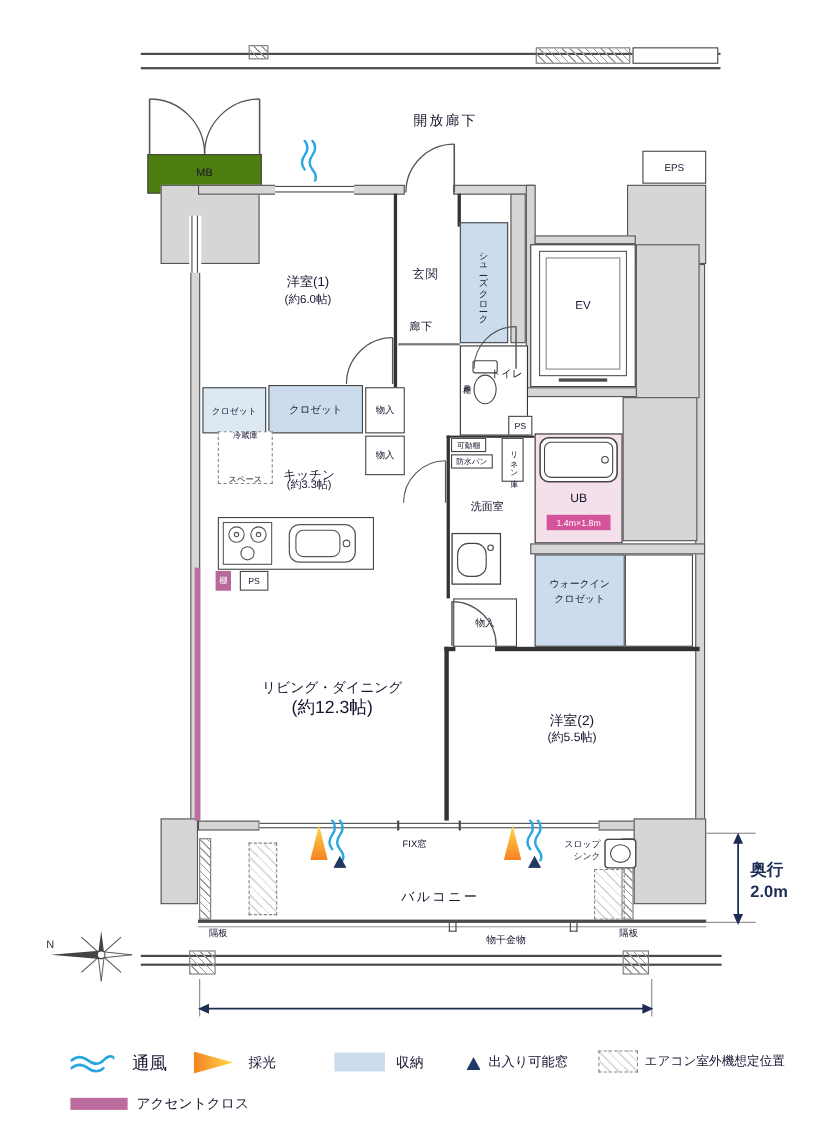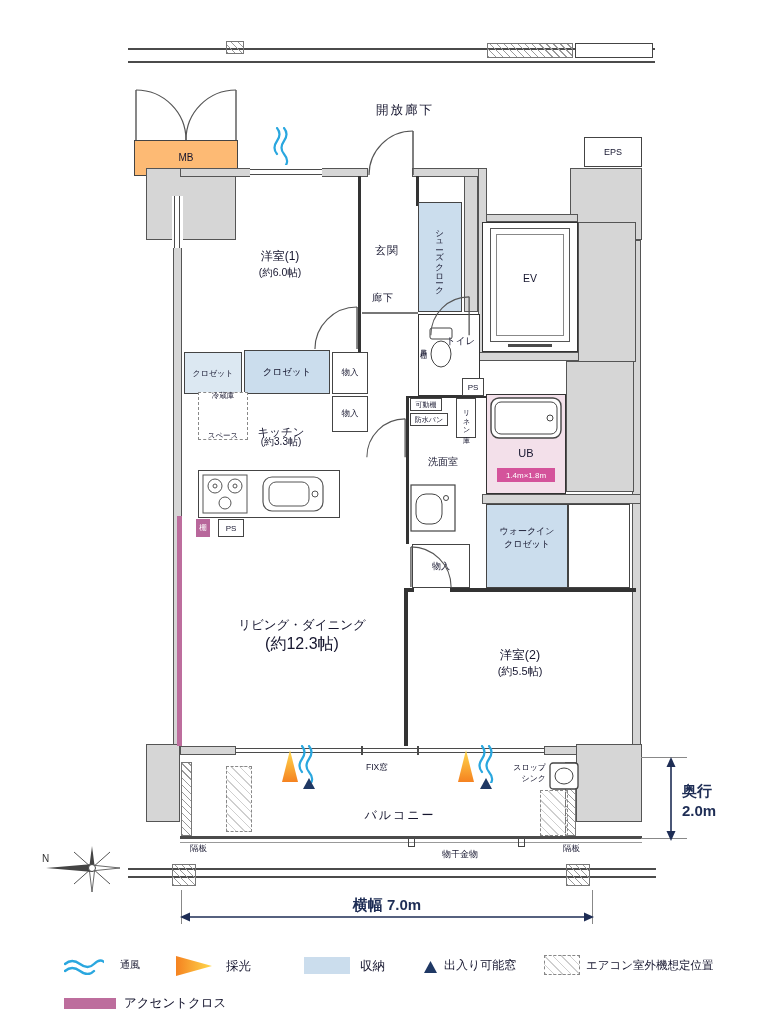--- a/index.html
+++ b/index.html
@@ -37,21 +37,21 @@
   <div class="hatch" style="left:487px;top:43px;width:86px;height:15px;"></div>
   <div class="wbox" style="left:575px;top:43px;width:78px;height:15px;"></div>
   <div class="lbl c" style="left:330px;top:103px;width:150px;font-size:12.5px;letter-spacing:2px;">開放廊下</div>
 
   <svg class="abs" style="left:134px;top:88px;" width="104" height="52" viewBox="0 0 104 52">
     <path d="M2 2 A50 50 0 0 1 52 52" fill="none" stroke="#555" stroke-width="1.2"></path>
     <path d="M102 2 A50 50 0 0 0 52 52" fill="none" stroke="#555" stroke-width="1.2"></path>
     <line x1="2" y1="2" x2="2" y2="52" stroke="#555" stroke-width="1.4"></line>
     <line x1="102" y1="2" x2="102" y2="52" stroke="#555" stroke-width="1.4"></line>
   </svg>
-  <div class="abs flexc" style="left:134px;top:140px;width:104px;height:36px;background:#fdba74;border:1.4px solid #444;">
+  <div class="abs flexc" style="left:134px;top:140px;width:104px;height:36px;background:#4d7c0f;border:1.4px solid #444;">
     <span class="lbl" style="position:static;font-size:10px;">MB</span>
   </div>
   <div class="abs flexc" style="left:584px;top:137px;width:58px;height:30px;background:#fff;border:1.4px solid #444;">
     <span class="lbl" style="position:static;font-size:9px;">EPS</span>
   </div>
 
   <div class="wall" style="left:146px;top:168px;width:90px;height:72px;"></div>
   <div class="wall" style="left:570px;top:168px;width:72px;height:72px;"></div>
   <div class="wall" style="left:180px;top:168px;width:188px;height:9px;"></div>
   <div class="wall" style="left:412px;top:168px;width:74px;height:9px;"></div>
@@ -265,21 +265,20 @@
   <div class="ln" style="left:641px;top:838px;width:46px;height:1.2px;background:#888;"></div>
   <svg class="abs" style="left:664px;top:757px;" width="14" height="84" viewBox="0 0 14 84">
     <line x1="7" y1="6" x2="7" y2="78" stroke="#1e2d55" stroke-width="1.6"></line>
     <polygon points="7,0 2.5,10 11.5,10" fill="#1e2d55"></polygon>
     <polygon points="7,84 2.5,74 11.5,74" fill="#1e2d55"></polygon>
   </svg>
   <div class="lbl b" style="left:682px;top:782px;font-size:15px;">奥行</div>
   <div class="lbl b" style="left:682px;top:802px;font-size:15px;">2.0m</div>
   <div class="ln" style="left:181px;top:890px;width:1.2px;height:34px;background:#888;"></div>
   <div class="ln" style="left:592px;top:890px;width:1.2px;height:34px;background:#888;"></div>
-  <div class="lbl c b" style="left:180px;top:896px;width:414px;font-size:15px;">横幅 7.0m</div>
   <svg class="abs" style="left:180px;top:910px;" width="414" height="14" viewBox="0 0 414 14">
     <line x1="6" y1="7" x2="408" y2="7" stroke="#1e2d55" stroke-width="1.6"></line>
     <polygon points="0,7 10,2.5 10,11.5" fill="#1e2d55"></polygon>
     <polygon points="414,7 404,2.5 404,11.5" fill="#1e2d55"></polygon>
   </svg>
 
   <svg class="abs" style="left:40px;top:838px;" width="96" height="60" viewBox="0 0 96 60">
     <line x1="34" y1="14" x2="70" y2="46" stroke="#555" stroke-width="1"></line>
     <line x1="70" y1="14" x2="34" y2="46" stroke="#555" stroke-width="1"></line>
     <polygon points="52,8 49,31 55,31" fill="#444"></polygon>
@@ -287,21 +286,21 @@
     <polygon points="80,30 51,27 51,33" fill="#fff" stroke="#444" stroke-width="0.8"></polygon>
     <polygon points="6,30 53,26 53,34" fill="#444"></polygon>
     <circle cx="52" cy="30" r="3.5" fill="#fff" stroke="#444"></circle>
     <text x="2" y="24" font-size="10" fill="#333">N</text>
   </svg>
 
   <svg class="abs" style="left:64px;top:958px;" width="40" height="17" viewBox="0 0 40 17">
     <path d="M1 6 Q8 0 16 6 T30 6 T40 4" fill="none" stroke="#2aa7df" stroke-width="2.4" stroke-linecap="round"></path>
     <path d="M1 13 Q8 7 16 13 T30 13" fill="none" stroke="#2aa7df" stroke-width="2.4" stroke-linecap="round"></path>
   </svg>
-  <div class="lbl" style="left:120px;top:959px;font-size:10px;">通風</div>
+  <div class="lbl" style="left:120px;top:959px;font-size:16px;">通風</div>
   <div class="abs tri-right" style="left:176px;top:956px;width:36px;height:20px;background:linear-gradient(90deg,#f58220 0%,#ffd94d 100%);"></div>
   <div class="lbl" style="left:226px;top:959px;font-size:12.5px;">採光</div>
   <div class="abs" style="left:304px;top:957px;width:46px;height:17px;background:#cbdded;"></div>
   <div class="lbl" style="left:360px;top:959px;font-size:12.5px;">収納</div>
   <div class="abs tri-up" style="left:424px;top:961px;width:13px;height:12px;background:#1f3864;"></div>
   <div class="lbl" style="left:444px;top:959px;font-size:12px;">出入り可能窓</div>
   <div class="dashbox" style="left:544px;top:955px;width:36px;height:20px;"></div>
   <div class="lbl" style="left:586px;top:959px;font-size:11.5px;">エアコン室外機想定位置</div>
   <div class="abs" style="left:64px;top:998px;width:52px;height:11px;background:#bd6d9d;"></div>
   <div class="lbl" style="left:124px;top:996px;font-size:12.5px;">アクセントクロス</div>

